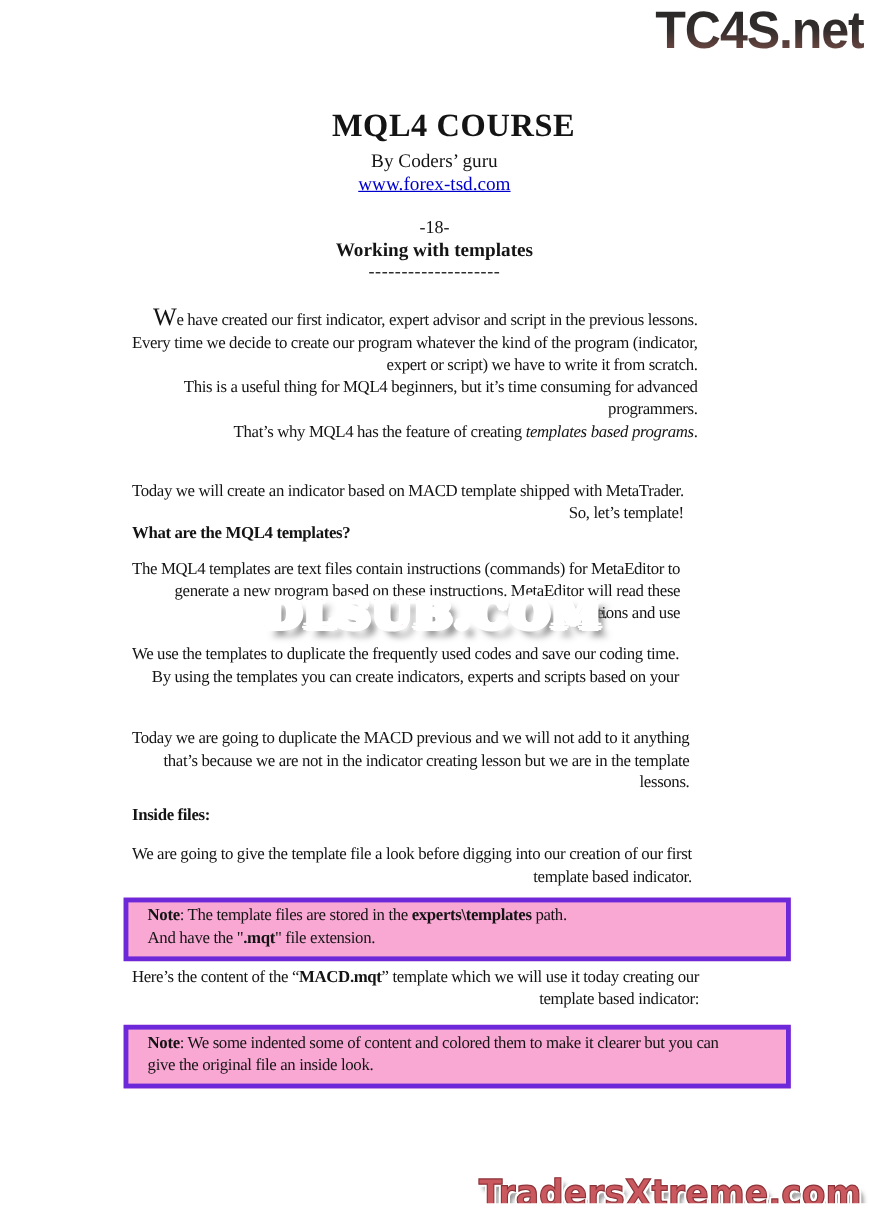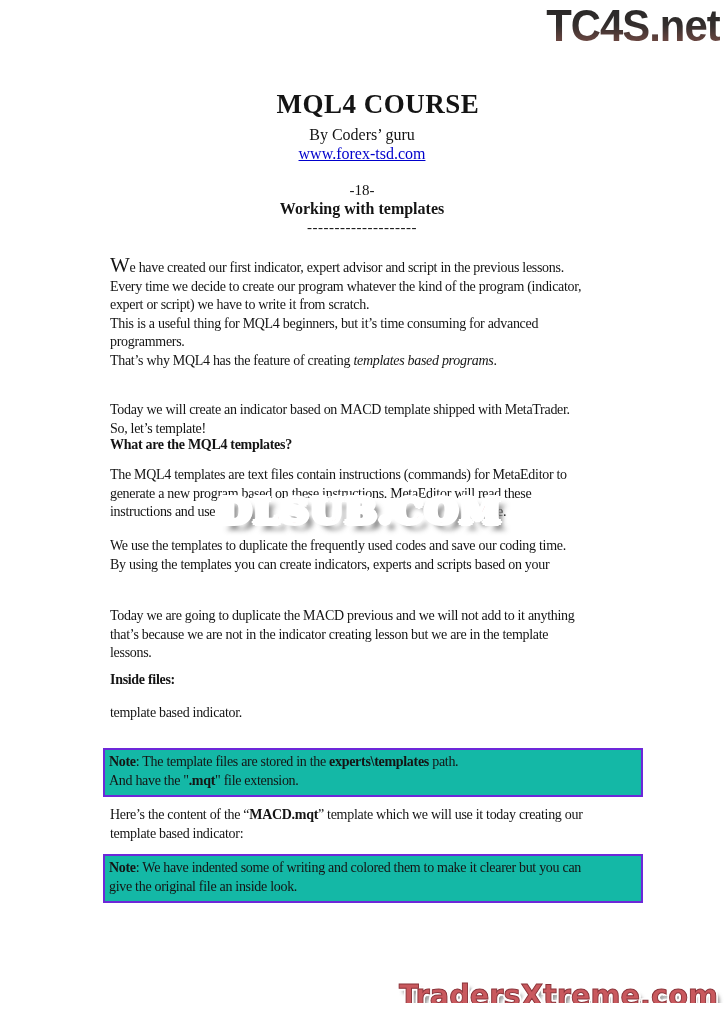--- a/index.html
+++ b/index.html
@@ -55,32 +55,32 @@
   .course-title{position:absolute;top:89px;left:16px;width:100%;font-size:27px;font-weight:700;letter-spacing:0.5px;}
   .byline{position:absolute;top:126px;left:0;width:100%;font-size:16px;}
   .weblink{position:absolute;top:145px;left:0;width:100%;font-size:16px;}
   .weblink a{color:#0000cc;text-decoration:underline;cursor:pointer;}
   .lesson-number{position:absolute;top:182px;left:0;width:100%;font-size:15px;}
   .lesson-title{position:absolute;top:200px;left:0;width:100%;font-size:16px;font-weight:700;}
   .divider{position:absolute;top:219px;left:0;width:100%;font-size:15px;letter-spacing:0.5px;}
 
   
   .block{position:absolute;left:110px;font-size:14px;line-height:18.5px;letter-spacing:-0.3px;}
-  .block .ln{white-space:nowrap;}
+  .block .ln{white-space:nowrap;text-align:right;}
   .dropcap{font-size:21px;line-height:0;}
   .bold{font-weight:700;}
   .hdg{font-weight:700;}
   .gapline{position:relative;}
   .gap-right{position:absolute;left:387px;top:0;}
 
   
   .notebox{
     position:absolute;left:103px;width:526px;
-    border:2px solid #6d28d9;background:#14b8a6;
-    padding:3px 6px 5px 4px;
+    border:4px solid #6d28d9;background:#f9a8d4;
+    padding:3px 6px 5px 16px;
     font-size:14px;line-height:18.5px;letter-spacing:-0.3px;
   }
   .notebox .ln{white-space:nowrap;}
 </style>
 </head>
 <body>
 
 <div class="page">
 
   <div class="tc4s">TC4S.net</div>
@@ -123,35 +123,36 @@
 
   <div class="block" style="top:607px;">
     <div class="ln">Today we are going to duplicate the MACD previous and we will not add to it anything</div>
     <div class="ln">that’s because we are not in the indicator creating lesson but we are in the template</div>
     <div class="ln">lessons.</div>
   </div>
 
   <div class="block hdg" style="top:671px;">Inside files:</div>
 
   <div class="block" style="top:704px;">
+    <div class="ln">We are going to give the template file a look before digging into our creation of our first</div>
     <div class="ln">template based indicator.</div>
   </div>
 
   <div class="notebox" style="top:748px;">
     <div class="ln"><span class="bold">Note</span><span>: The template files are stored in the </span><span class="bold">experts\templates</span><span> path.</span></div>
     <div class="ln"><span>And have the "</span><span class="bold">.mqt</span><span>" file extension.</span></div>
   </div>
 
   <div class="block" style="top:806px;">
     <div class="ln"><span>Here’s the content of the “</span><span class="bold">MACD.mqt</span><span>” template which we will use it today creating our</span></div>
     <div class="ln">template based indicator:</div>
   </div>
 
   <div class="notebox" style="top:854px;">
-    <div class="ln"><span class="bold">Note</span><span>: We have indented some of writing and colored them to make it clearer but you can</span></div>
+    <div class="ln"><span class="bold">Note</span><span>: We some indented some of content and colored them to make it clearer but you can</span></div>
     <div class="ln">give the original file an inside look.</div>
   </div>
 
   <div class="watermark">DLSUB.COM</div>
 
   <div class="txtreme">TradersXtreme.com</div>
 
 </div>
 
 </body></html>

